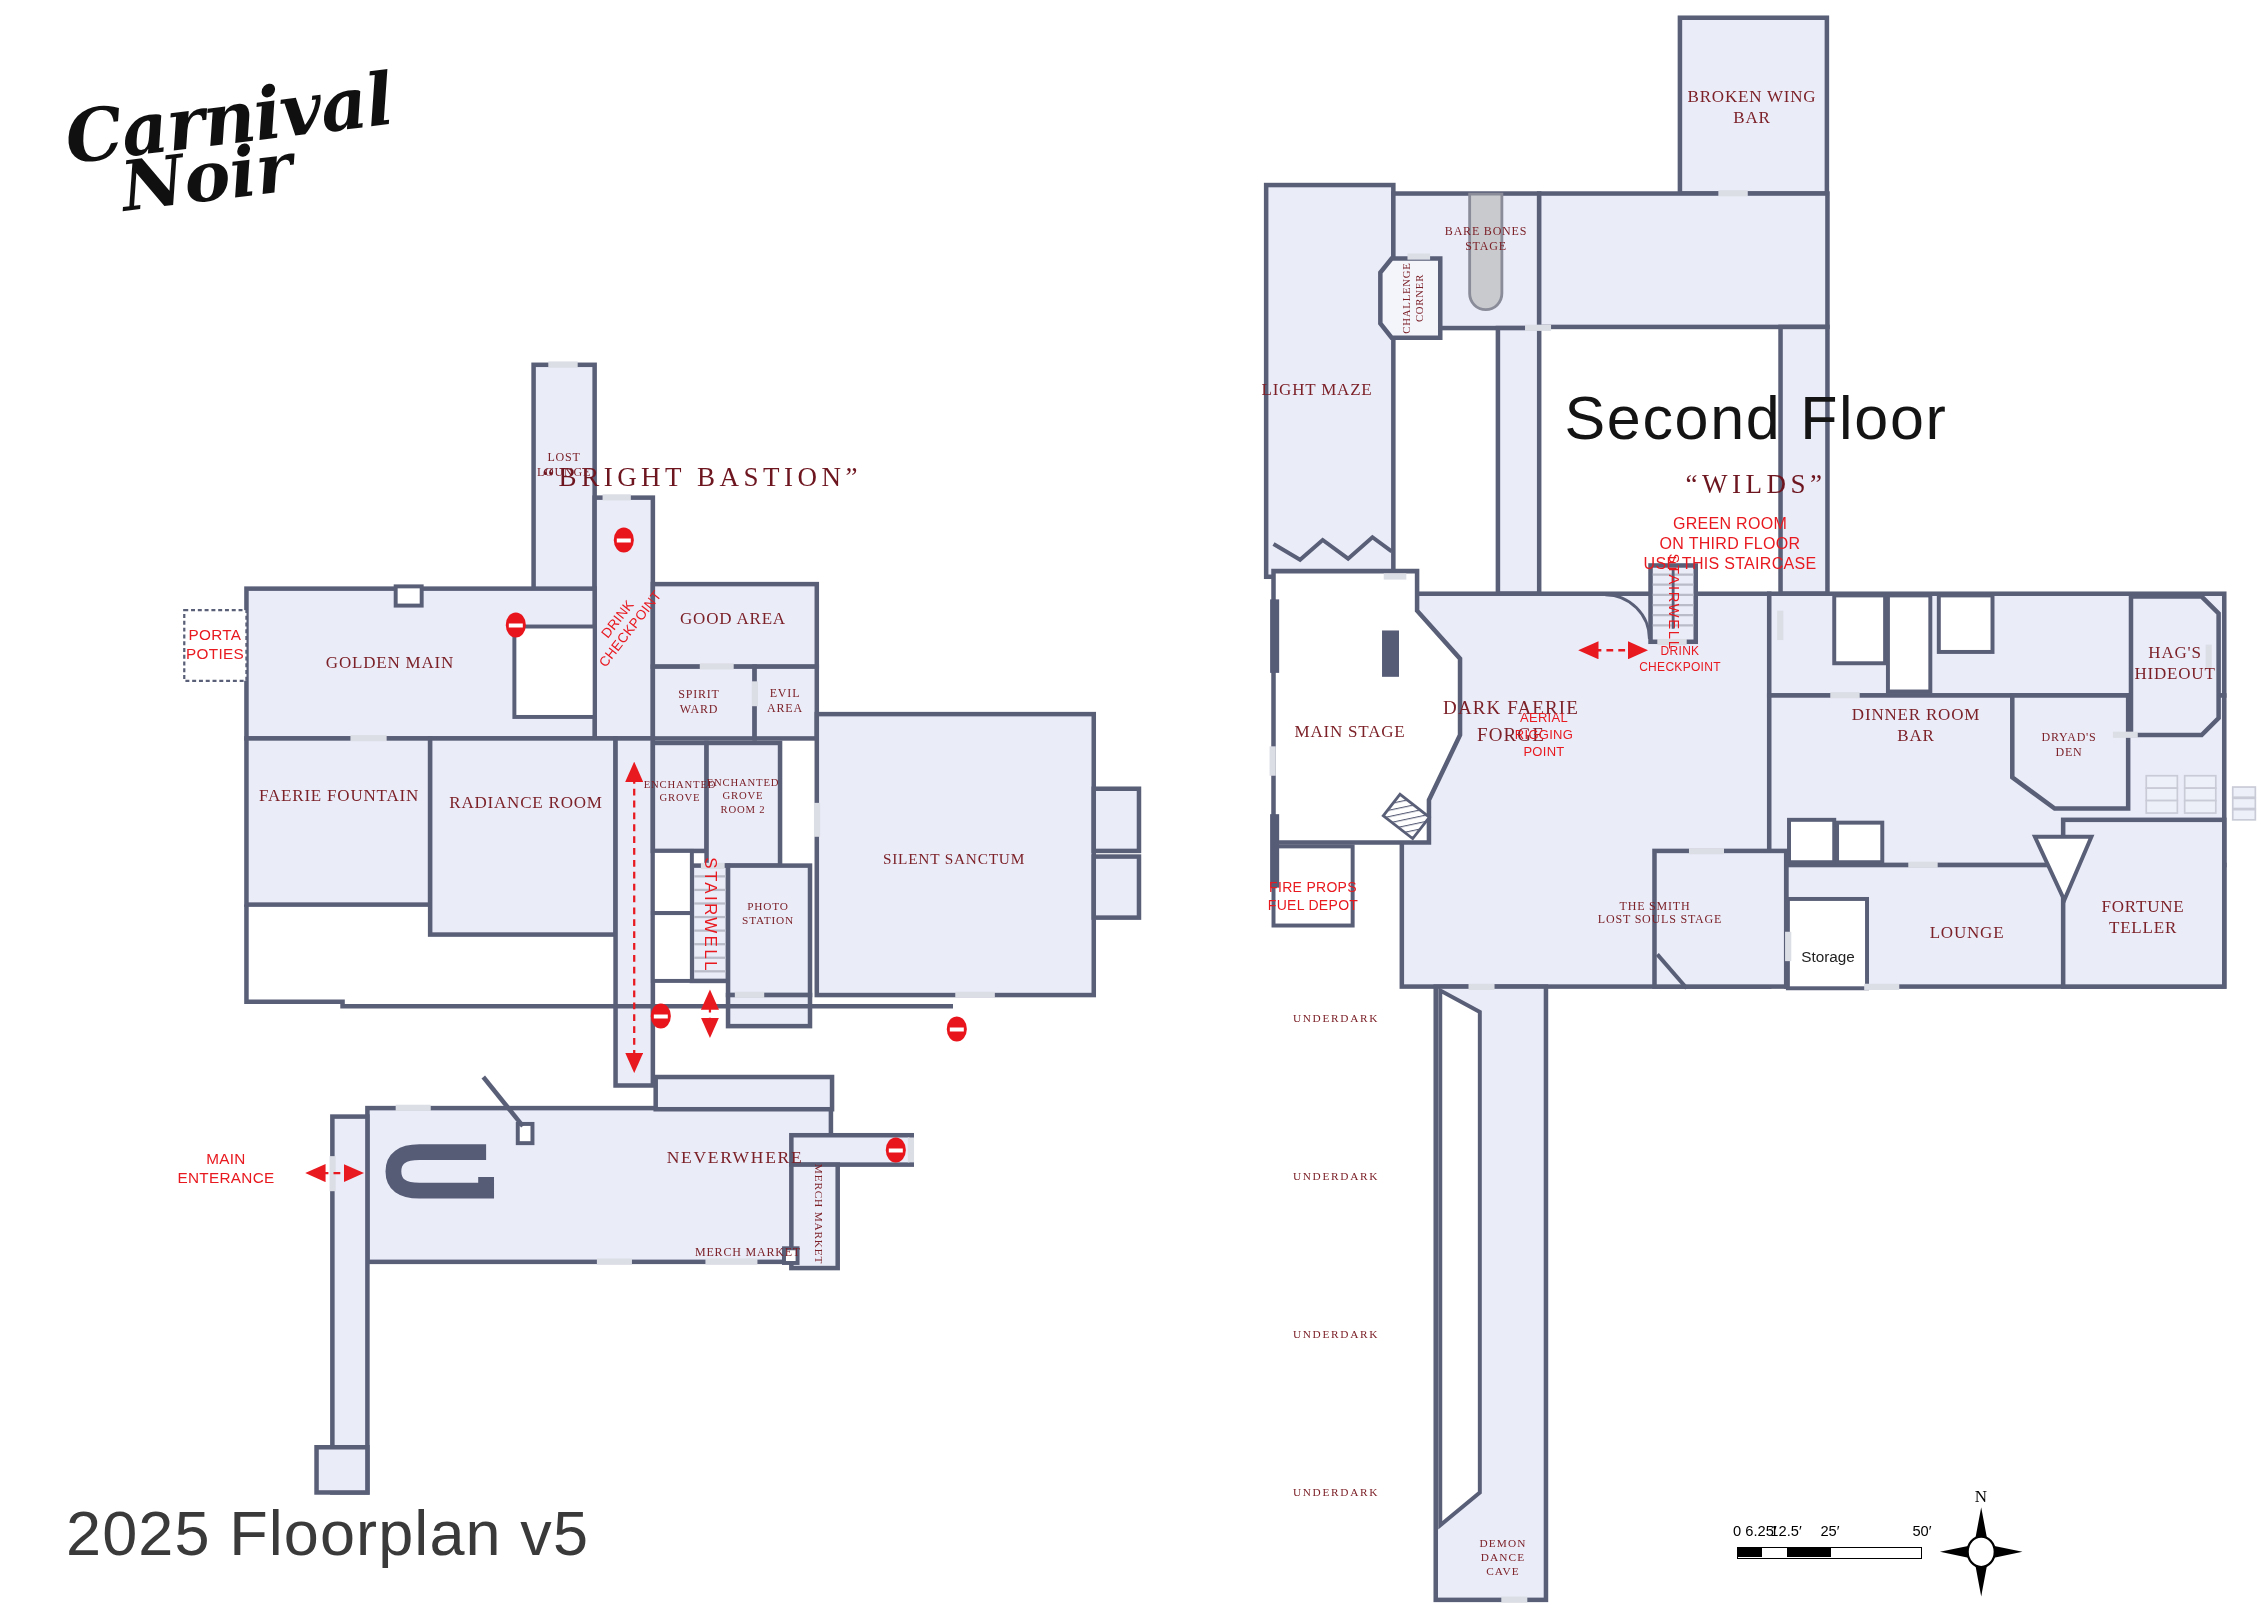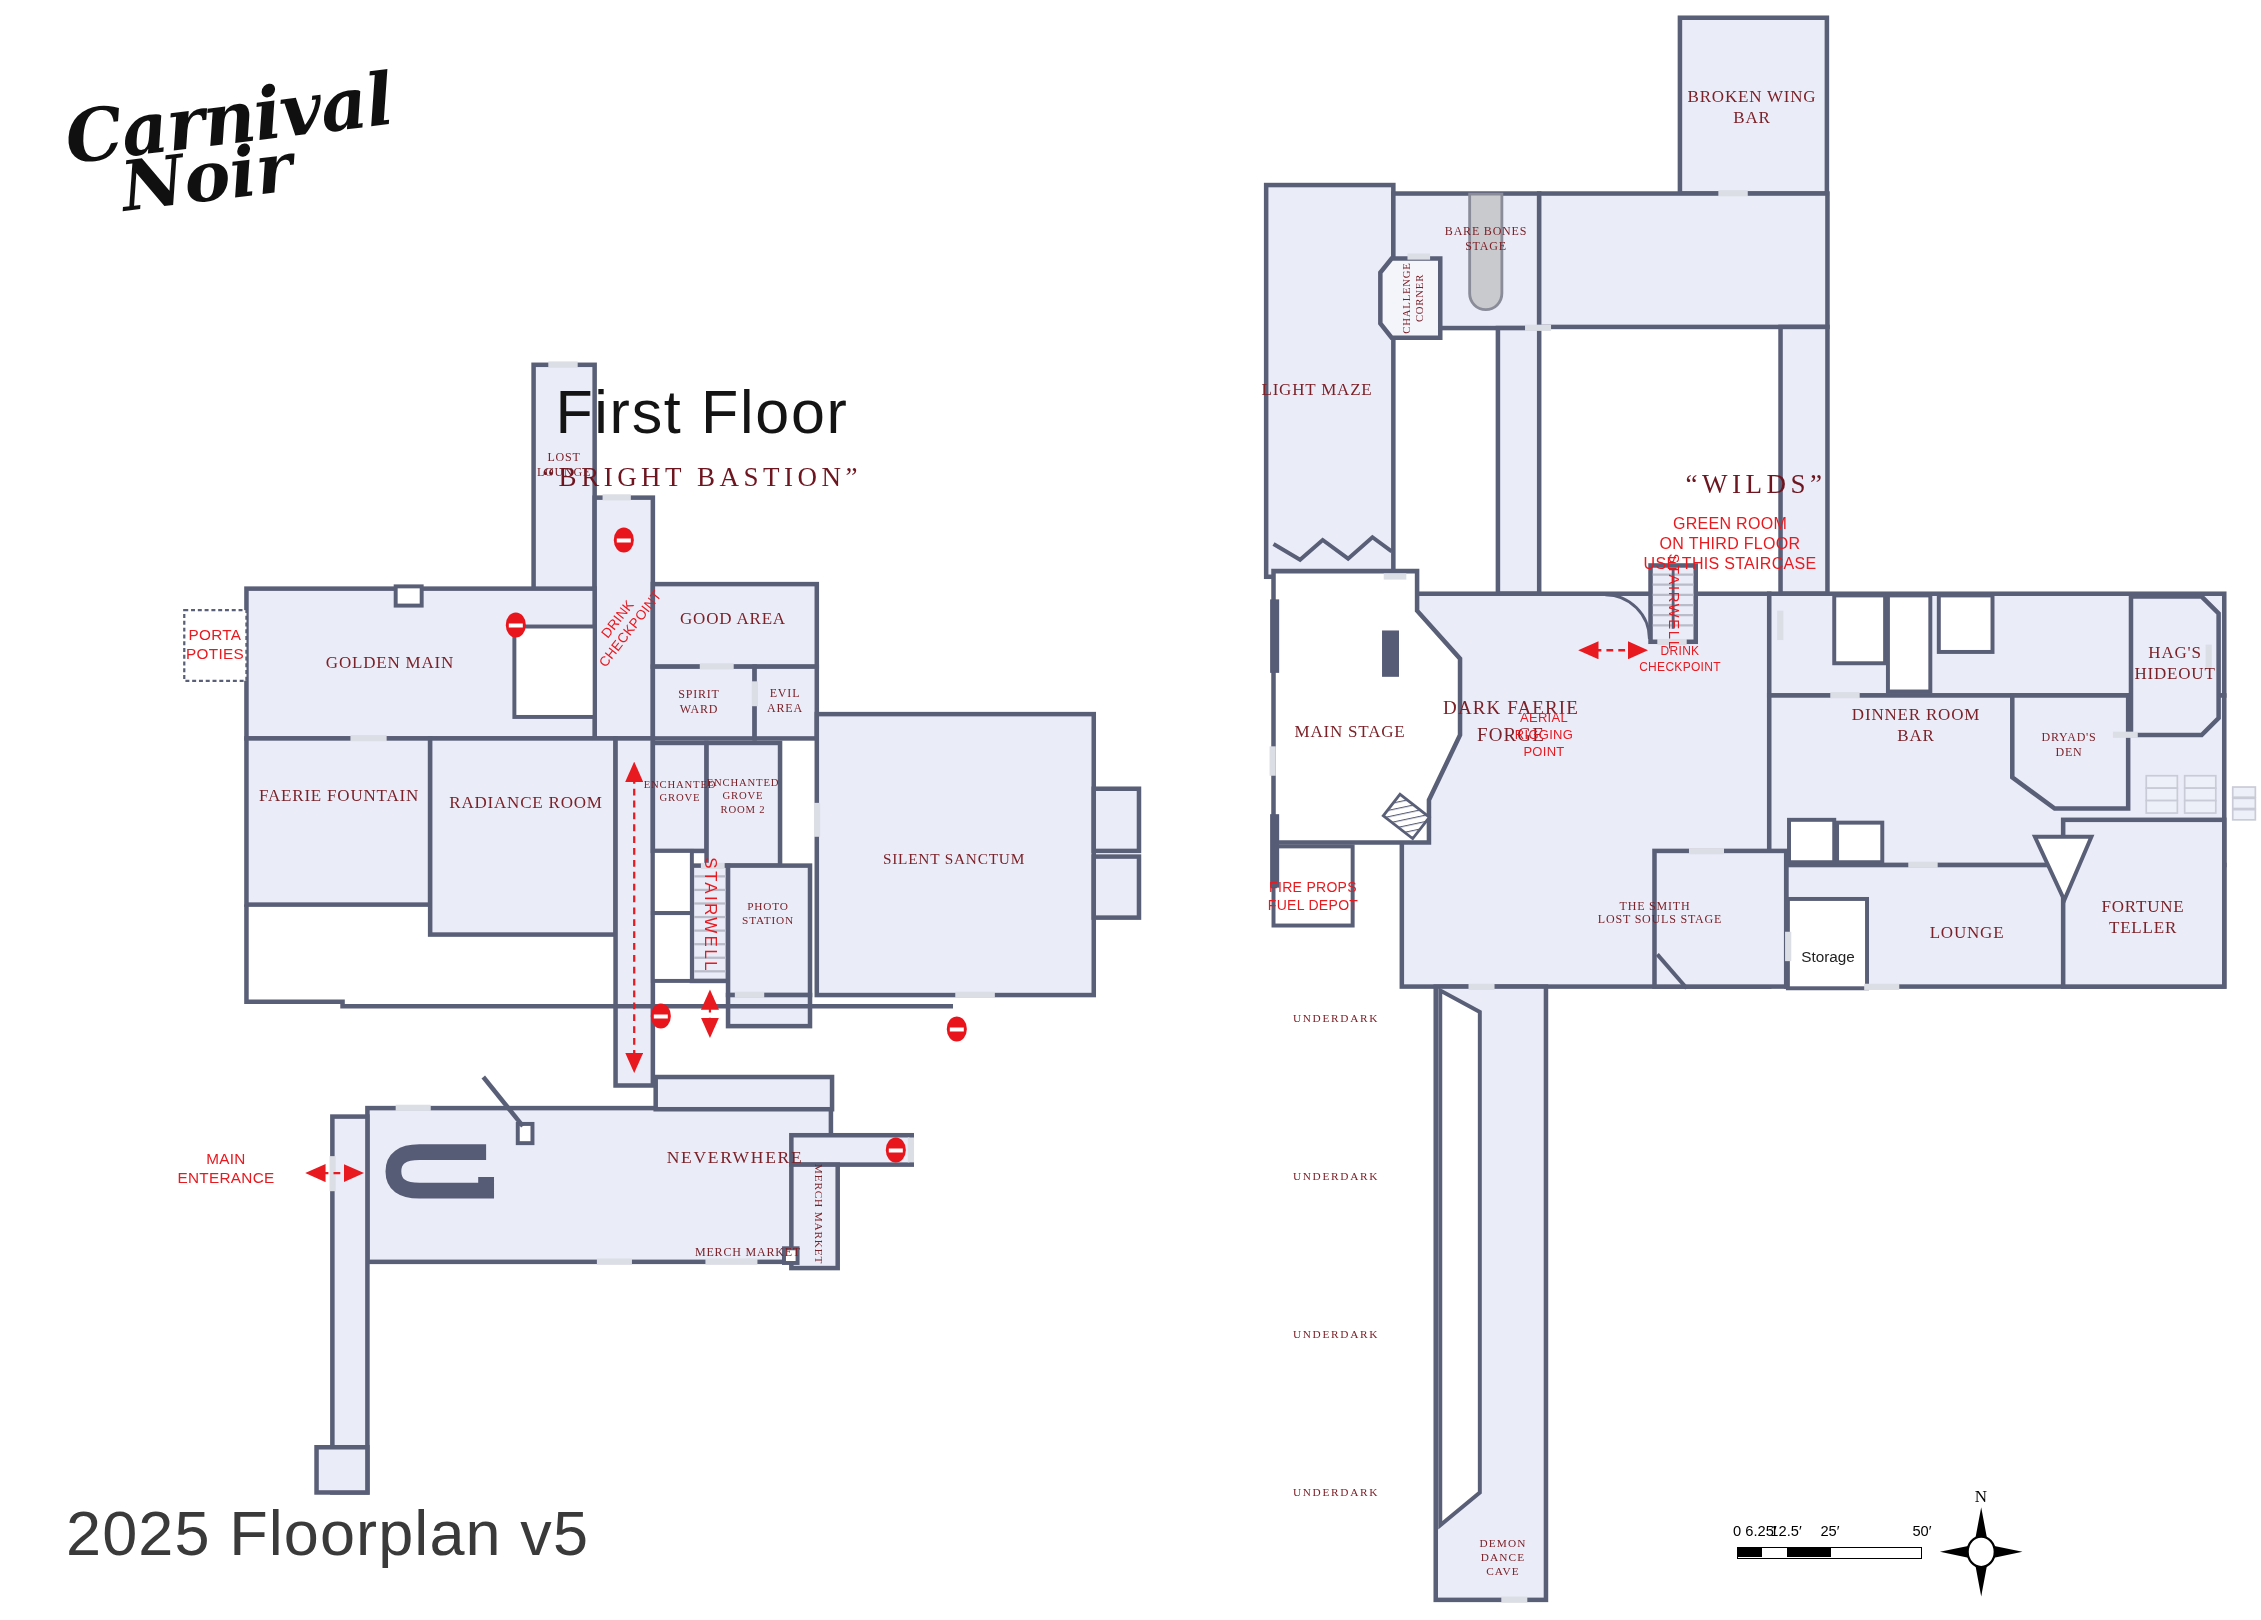--- a/index.html
+++ b/index.html
@@ -220,22 +220,22 @@
     <path d="M3578,2745 L3511,2731 L3499,2745 L3511,2759 Z" fill="#000"></path>
     <ellipse cx="3505" cy="2745" rx="24" ry="27" fill="#fff" stroke="#000" stroke-width="4"></ellipse>
   </g>
 </svg>
 
 <div class="logo">
   <span class="l1">Carnival</span>
   <span class="l2">Noir</span>
 </div>
 
-<div class="lb title" style="left:702px;top:412px;">First Floor</div>
 <div class="lb subtitle" style="left:702px;top:478px;">“BRIGHT BASTION”</div>
+<div class="lb title" style="left:1756px;top:418px;">Second Floor</div>
 <div class="lb subtitle" style="left:1756px;top:485px;">“WILDS”</div>
 <div class="footer">2025 Floorplan v5</div>
 
 <div class="lb serif" style="left:564px;top:465px;font-size:12px;">LOST
 LOUNGE</div>
 <div class="lb serif" style="left:390px;top:663px;">GOLDEN MAIN</div>
 <div class="lb serif" style="left:339px;top:796px;">FAERIE FOUNTAIN</div>
 <div class="lb serif" style="left:526px;top:803px;">RADIANCE ROOM</div>
 <div class="lb serif" style="left:733px;top:619px;">GOOD AREA</div>
 <div class="lb serif" style="left:699px;top:702px;font-size:12px;">SPIRIT

